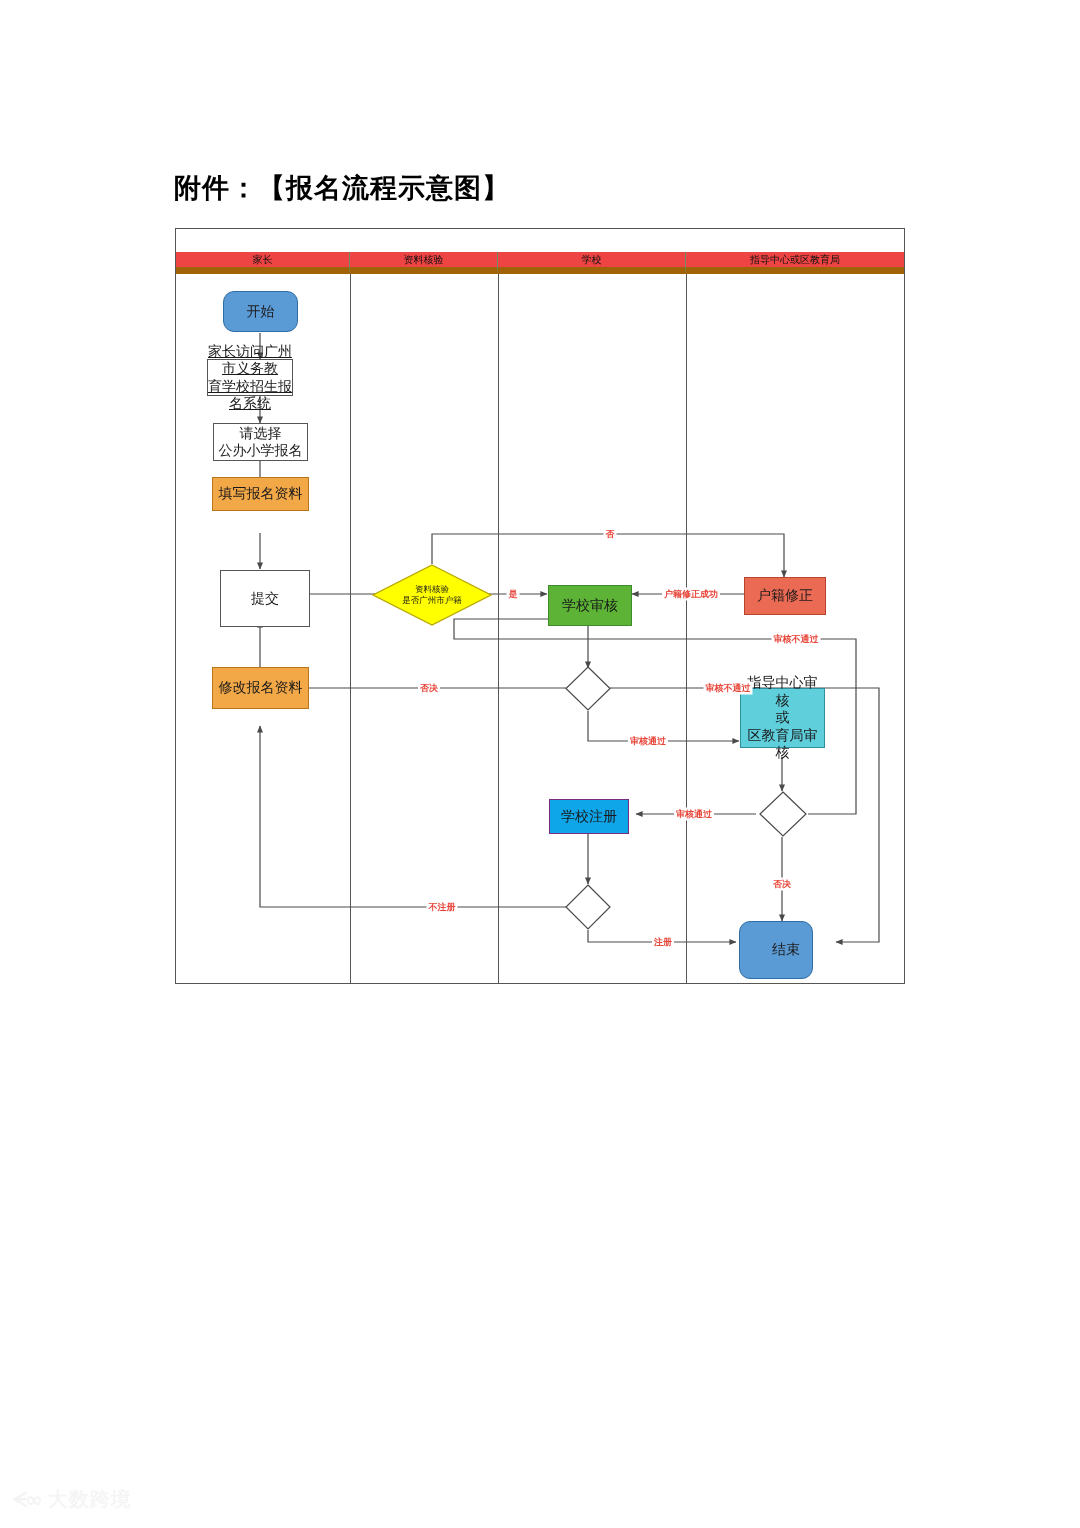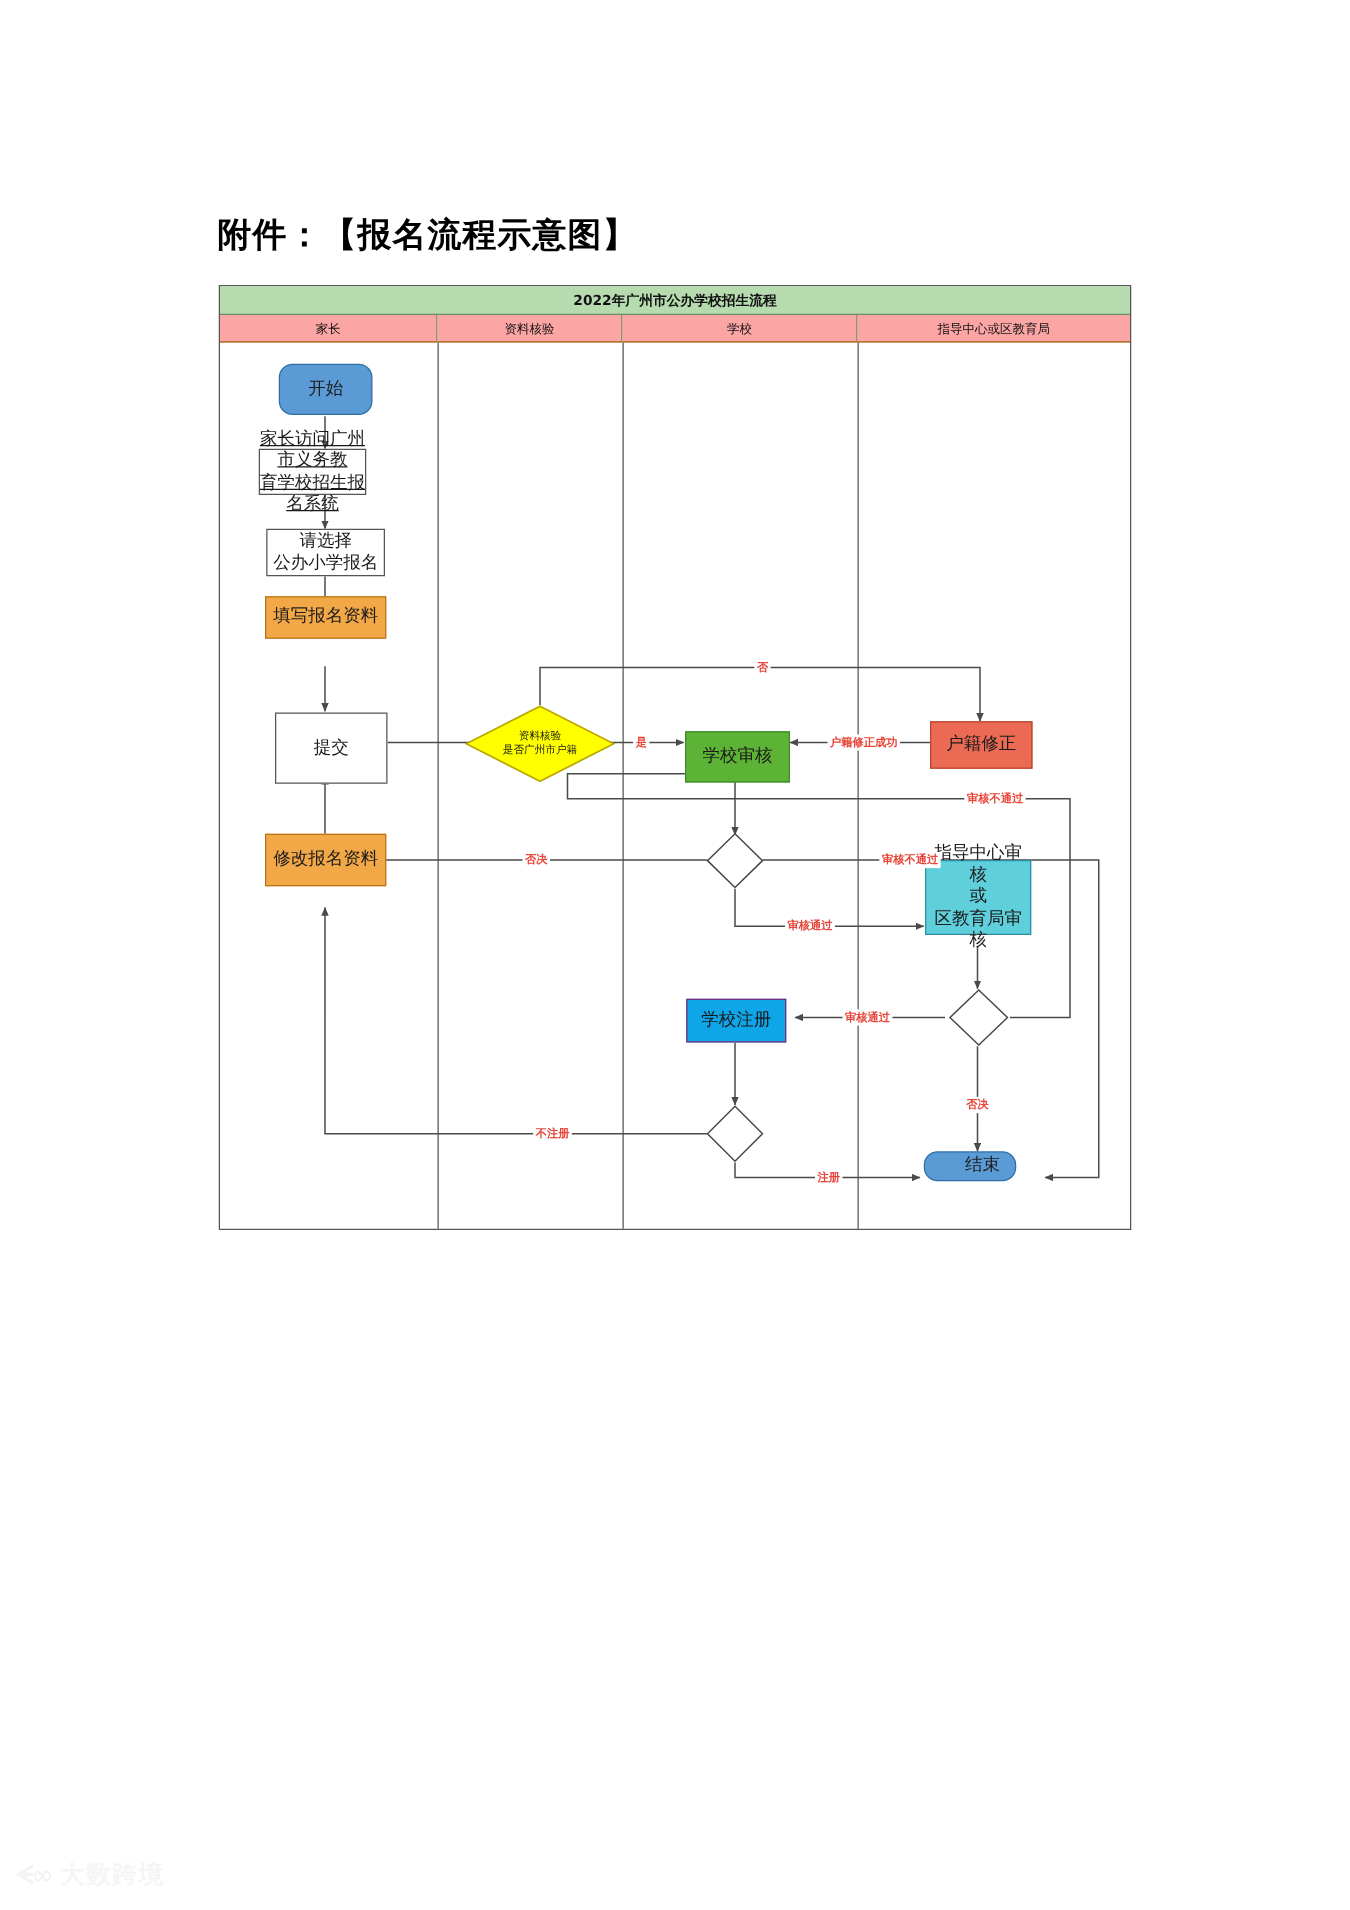--- a/index.html
+++ b/index.html
@@ -63,22 +63,22 @@
     top: 23px;
     width: 100%;
     height: 22px;
     box-sizing: border-box;
   }
   .lane-header {
     position: absolute;
     top: 0;
     height: 22px;
     box-sizing: border-box;
-    background: #fca5a5;
-    border-bottom: 1px solid #a16207;
+    background: #ef4444;
+    border-bottom: 7px solid #a16207;
     border-right: 1px solid #6d8f66;
     display: flex;
     align-items: center;
     justify-content: center;
     font-size: 10px;
     color: #111111;
   }
   .lane-header.last { border-right: none; }
 
   .lane-divider {
@@ -201,21 +201,20 @@
     letter-spacing: 1px;
   }
 </style>
 </head>
 <body>
 
 <div id="doc-title">附件：【报名流程示意图】</div>
 
 <div id="flowchart">
 
-  <div class="lane-title">2022年广州市公办学校招生流程</div>
 
   <div class="lane-header-row">
     <div class="lane-header" style="left:0px;   width:174px;">家长</div>
     <div class="lane-header" style="left:174px; width:148px;">资料核验</div>
     <div class="lane-header" style="left:322px; width:188px;">学校</div>
     <div class="lane-header last" style="left:510px; width:218px;">指导中心或区教育局</div>
   </div>
 
   <div class="lane-divider" style="left:174px;"></div>
   <div class="lane-divider" style="left:322px;"></div>
@@ -317,21 +316,21 @@
 
   <div class="node purple" style="left:373px; top:570px; width:80px; height:35px;">学校注册</div>
 
   <div class="diamond-wrap" style="left:389px; top:655px; width:46px; height:46px;">
     <svg class="diamond-shape" viewBox="0 0 46 46" preserveAspectRatio="none">
       <polygon points="23,1 45,23 23,45 1,23" fill="#ffffff" stroke="#4a4a4a" stroke-width="1.2"></polygon>
     </svg>
     <div class="diamond-label"></div>
   </div>
 
-  <div class="node terminal" style="left:563px; top:692px; width:74px; height:24px;padding-left:20px;">结束</div>
+  <div class="node terminal" style="left:563px; top:692px; width:74px; height:58px;padding-left:20px;">结束</div>
 
   <div class="edge-label" style="left:434px; top:305px;">否</div>
 
   <div class="edge-label" style="left:337px; top:365px;">是</div>
 
   <div class="edge-label" style="left:515px; top:365px;">户籍修正成功</div>
 
   <div class="edge-label" style="left:253px; top:459px;">否决</div>
 
   <div class="edge-label" style="left:472px; top:512px;">审核通过</div>

